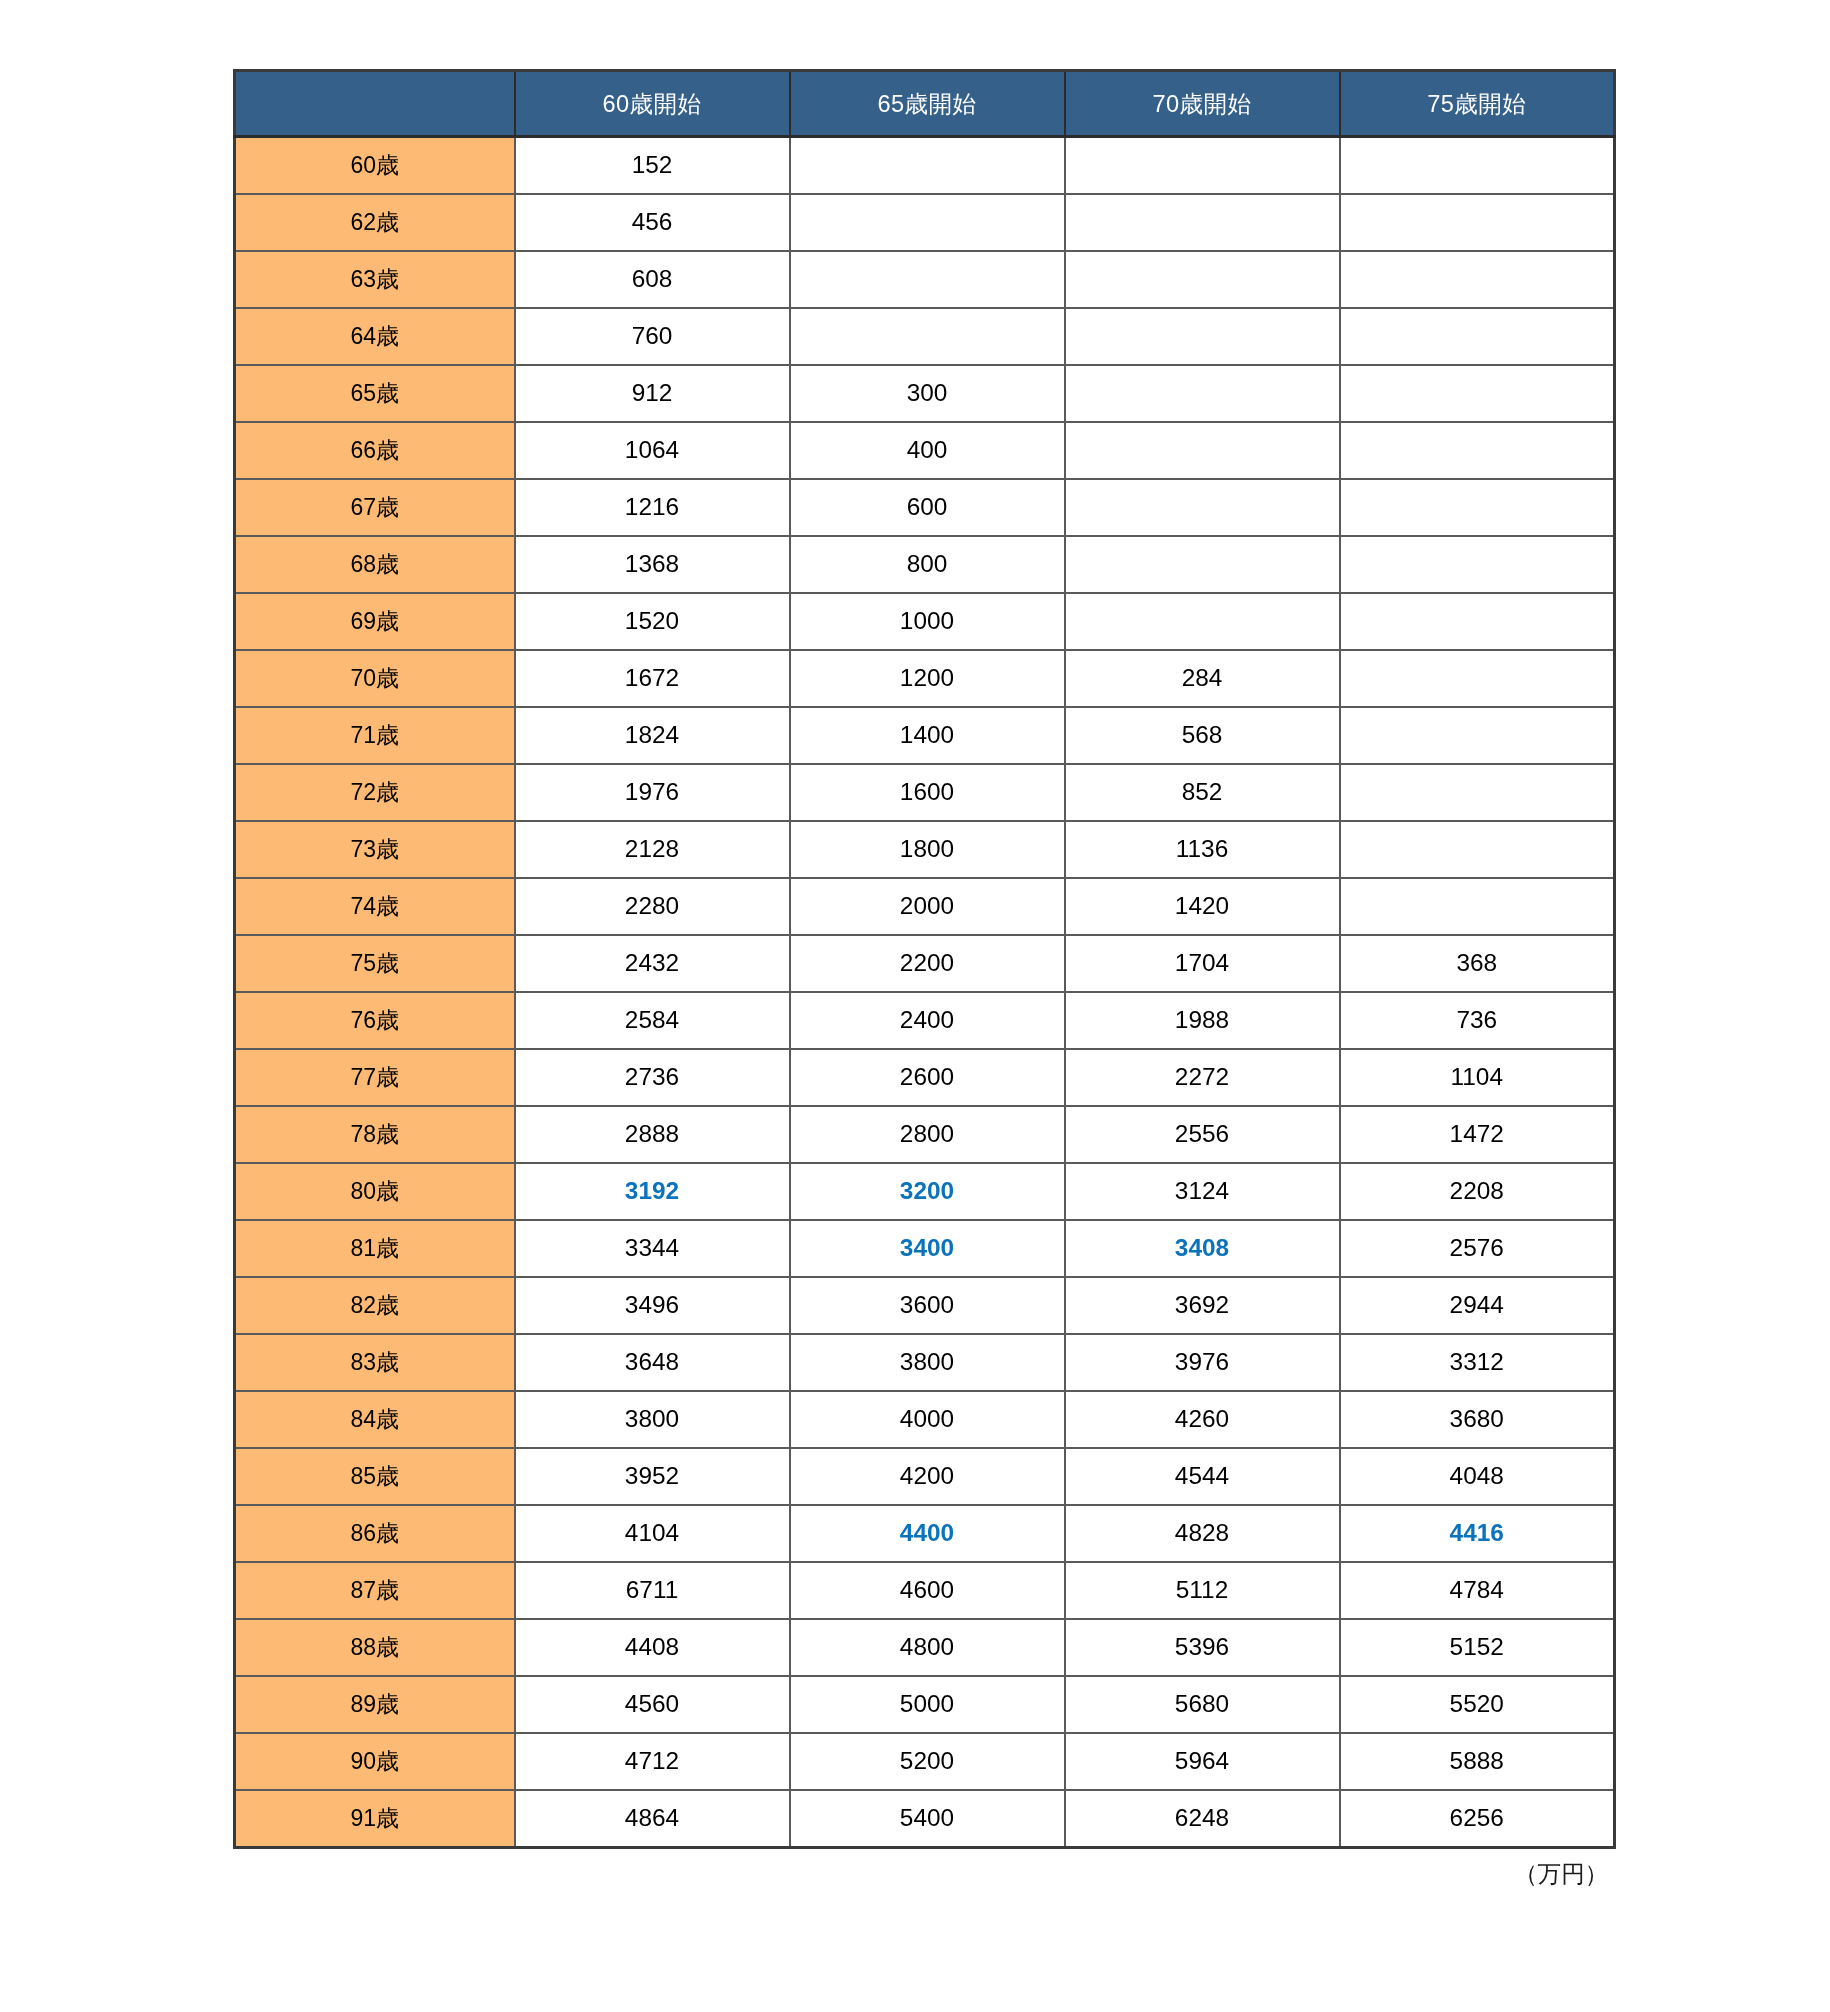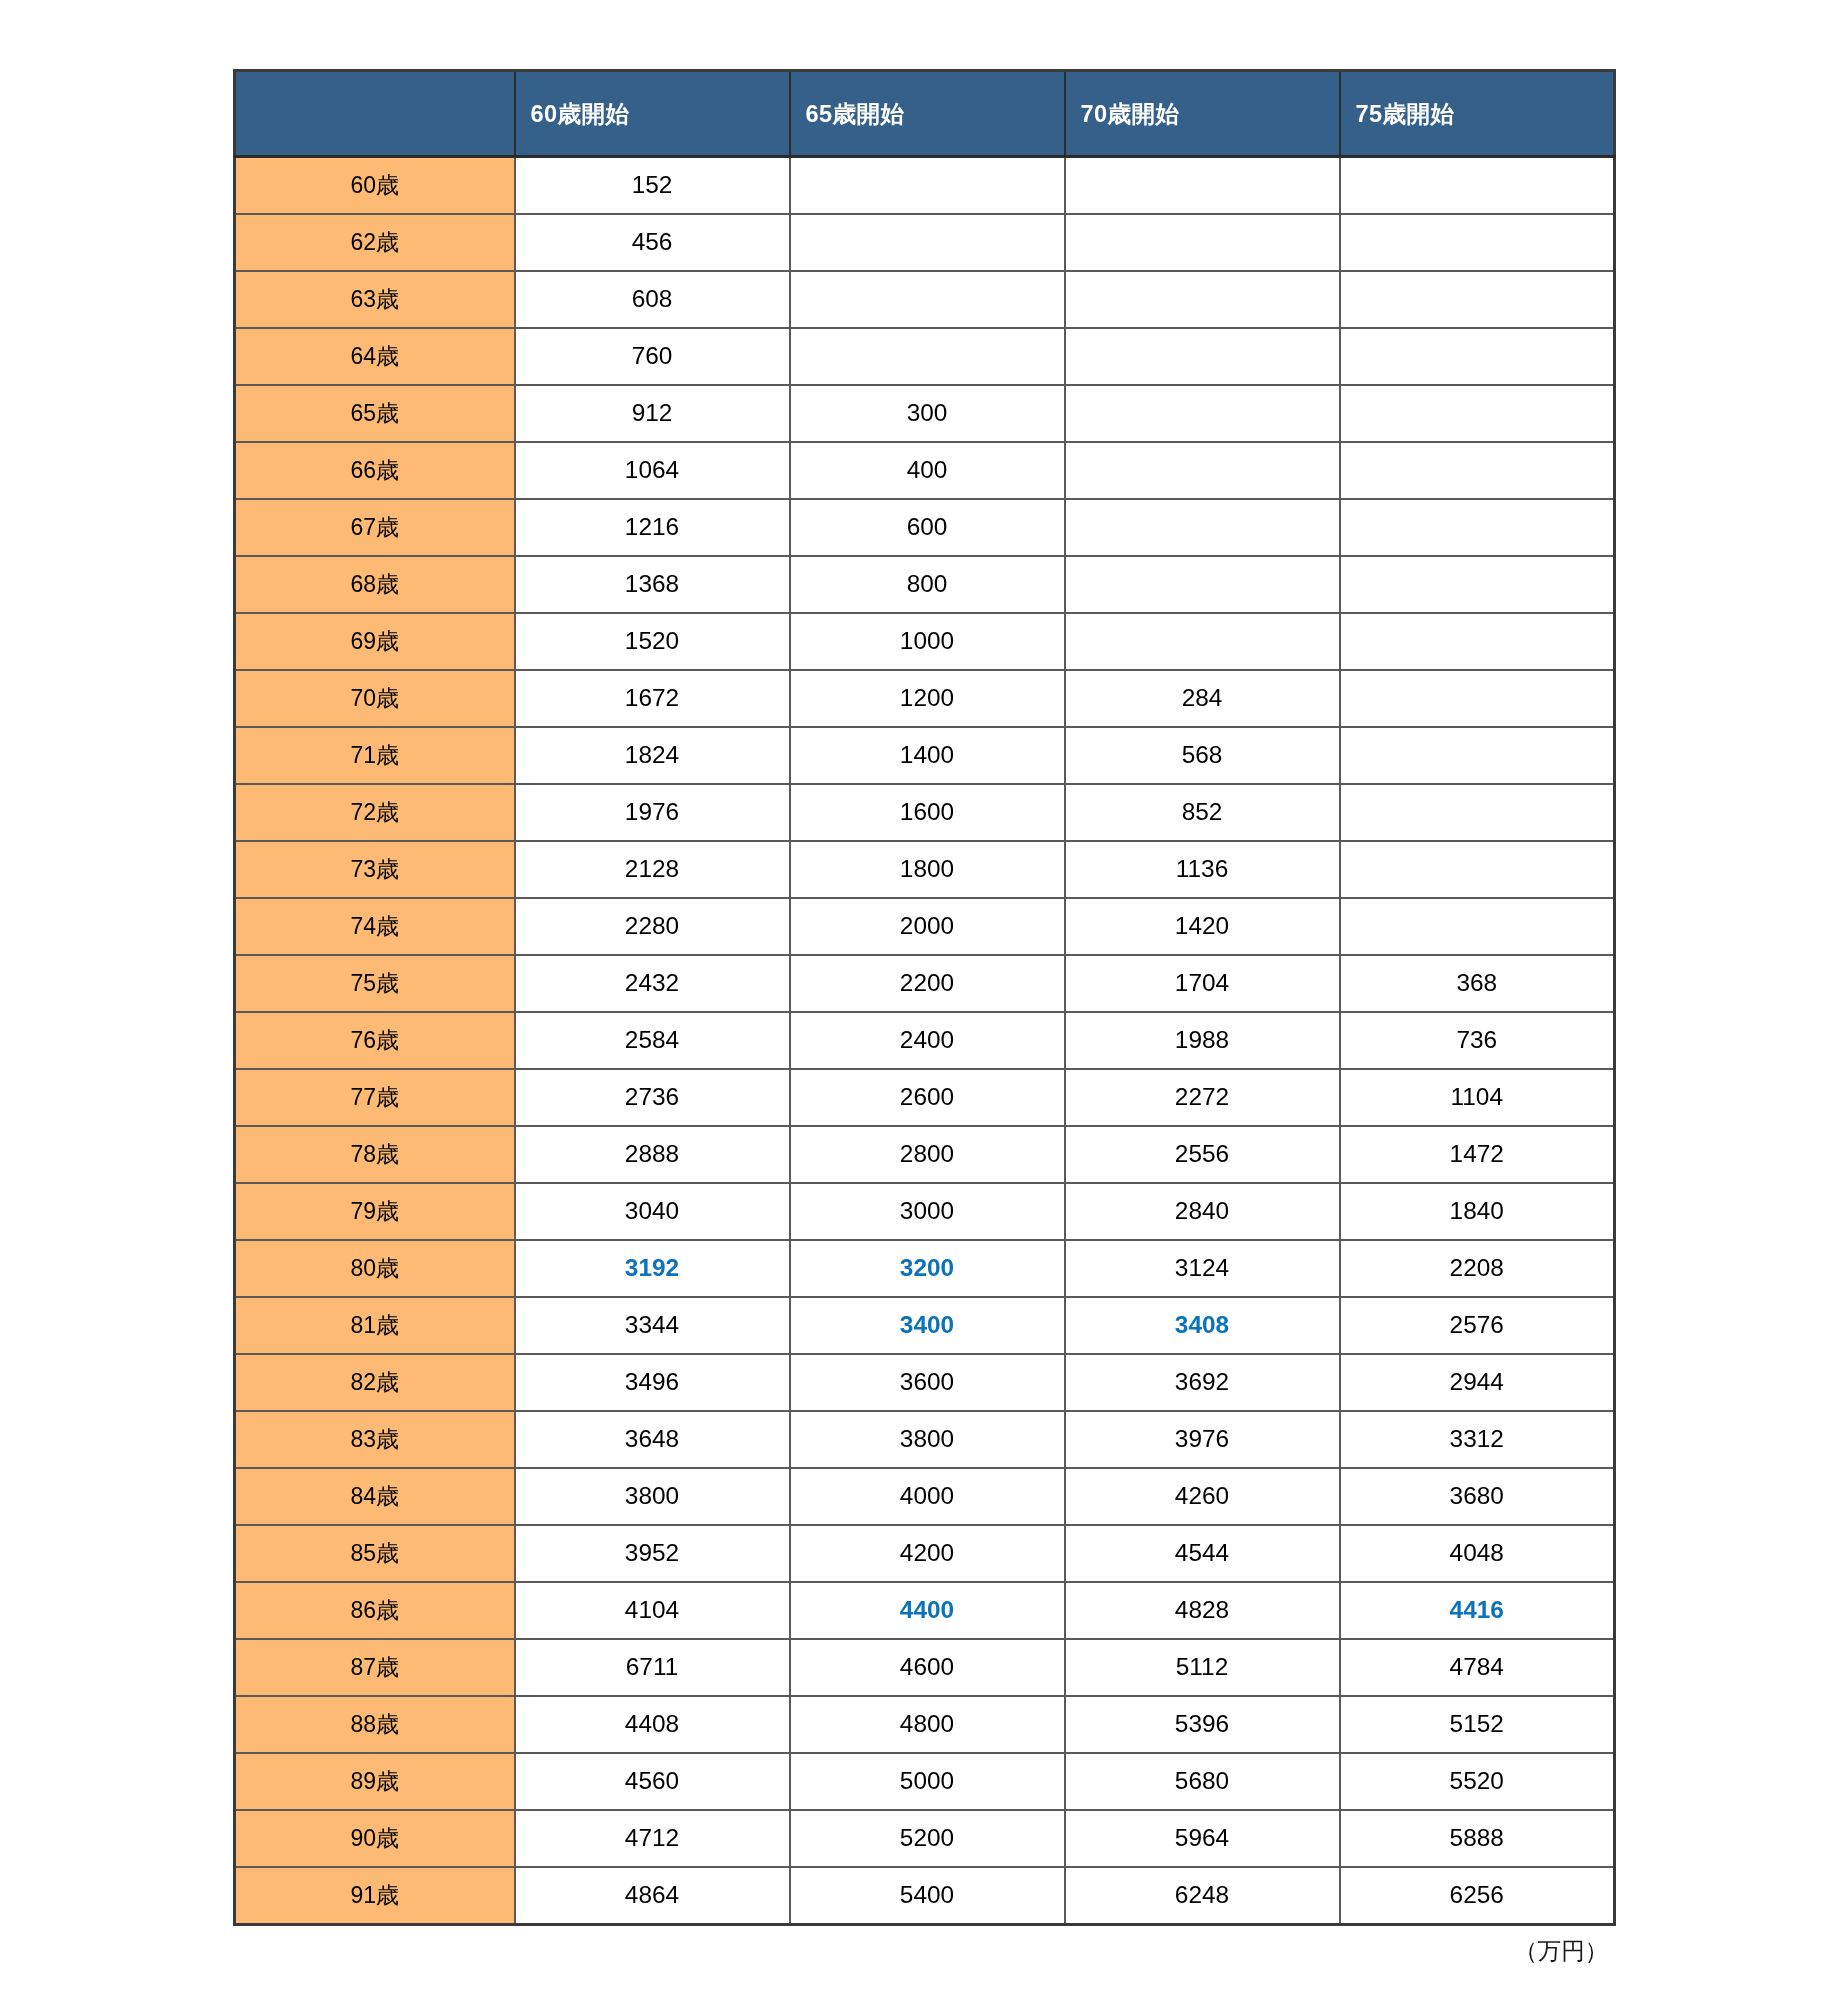--- a/index.html
+++ b/index.html
@@ -32,27 +32,27 @@
     border-bottom: 3.9px solid #3a3a3a;
   }
 
   table.pension-table col.c-label { width: 280px; }
   table.pension-table col.c-data  { width: 275px; }
 
   thead th {
     background: #356089;
     color: #ffffff;
     font-size: 23.6px;
-    font-weight: bold;
+    font-weight: normal;
     height: 53px;
-    text-align: left;
+    text-align: center;
     vertical-align: middle;
     border-right: 2.4px solid #2b2b2b;
     border-bottom: 3.1px solid #2b2b2b;
-    padding: 15px;
+    padding: 5px;
     letter-spacing: 0.4px;
   }
   thead th:last-child { border-right: none; }
   thead th.corner { background: #356089; }
 
   tbody td {
     height: 55px;
     font-size: 24.4px;
     text-align: center;
     vertical-align: middle;
@@ -230,27 +230,20 @@
           <td>1104</td>
         </tr>
         <tr>
           <td class="rowlabel">78歳</td>
           <td>2888</td>
           <td>2800</td>
           <td>2556</td>
           <td>1472</td>
         </tr>
         <tr>
-          <td class="rowlabel">79歳</td>
-          <td>3040</td>
-          <td>3000</td>
-          <td>2840</td>
-          <td>1840</td>
-        </tr>
-        <tr>
           <td class="rowlabel">80歳</td>
           <td class="hl">3192</td>
           <td class="hl">3200</td>
           <td>3124</td>
           <td>2208</td>
         </tr>
         <tr>
           <td class="rowlabel">81歳</td>
           <td>3344</td>
           <td class="hl">3400</td>

